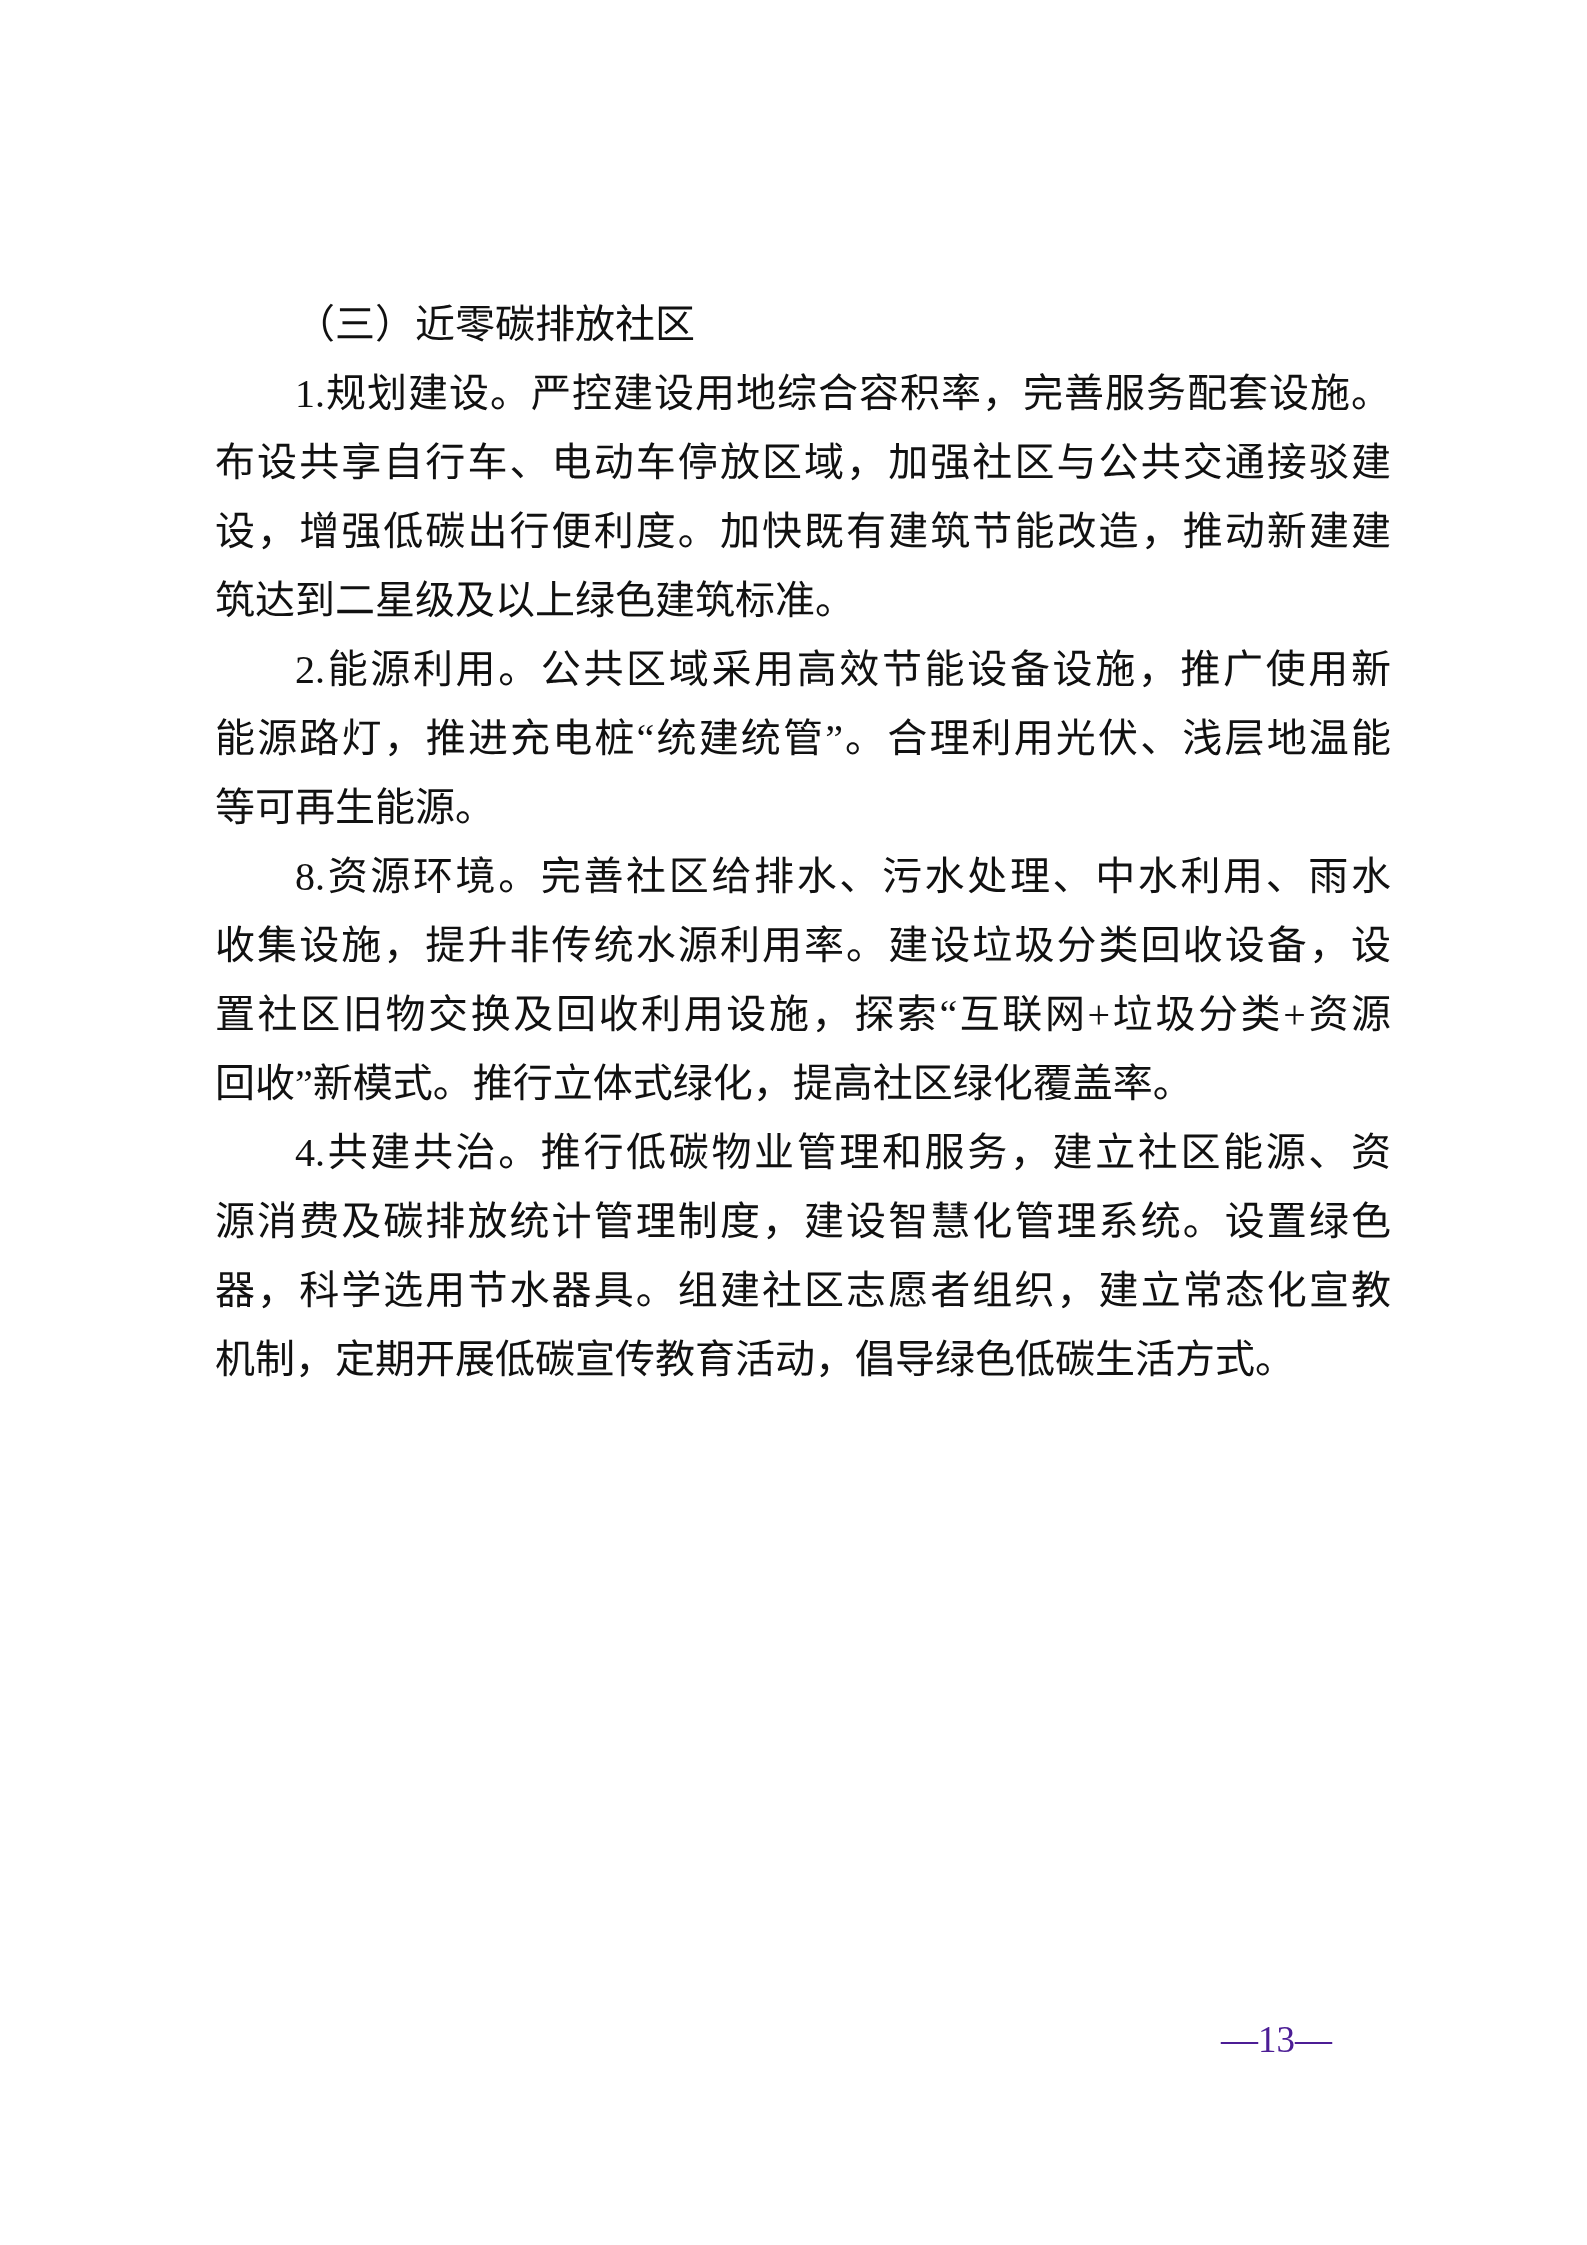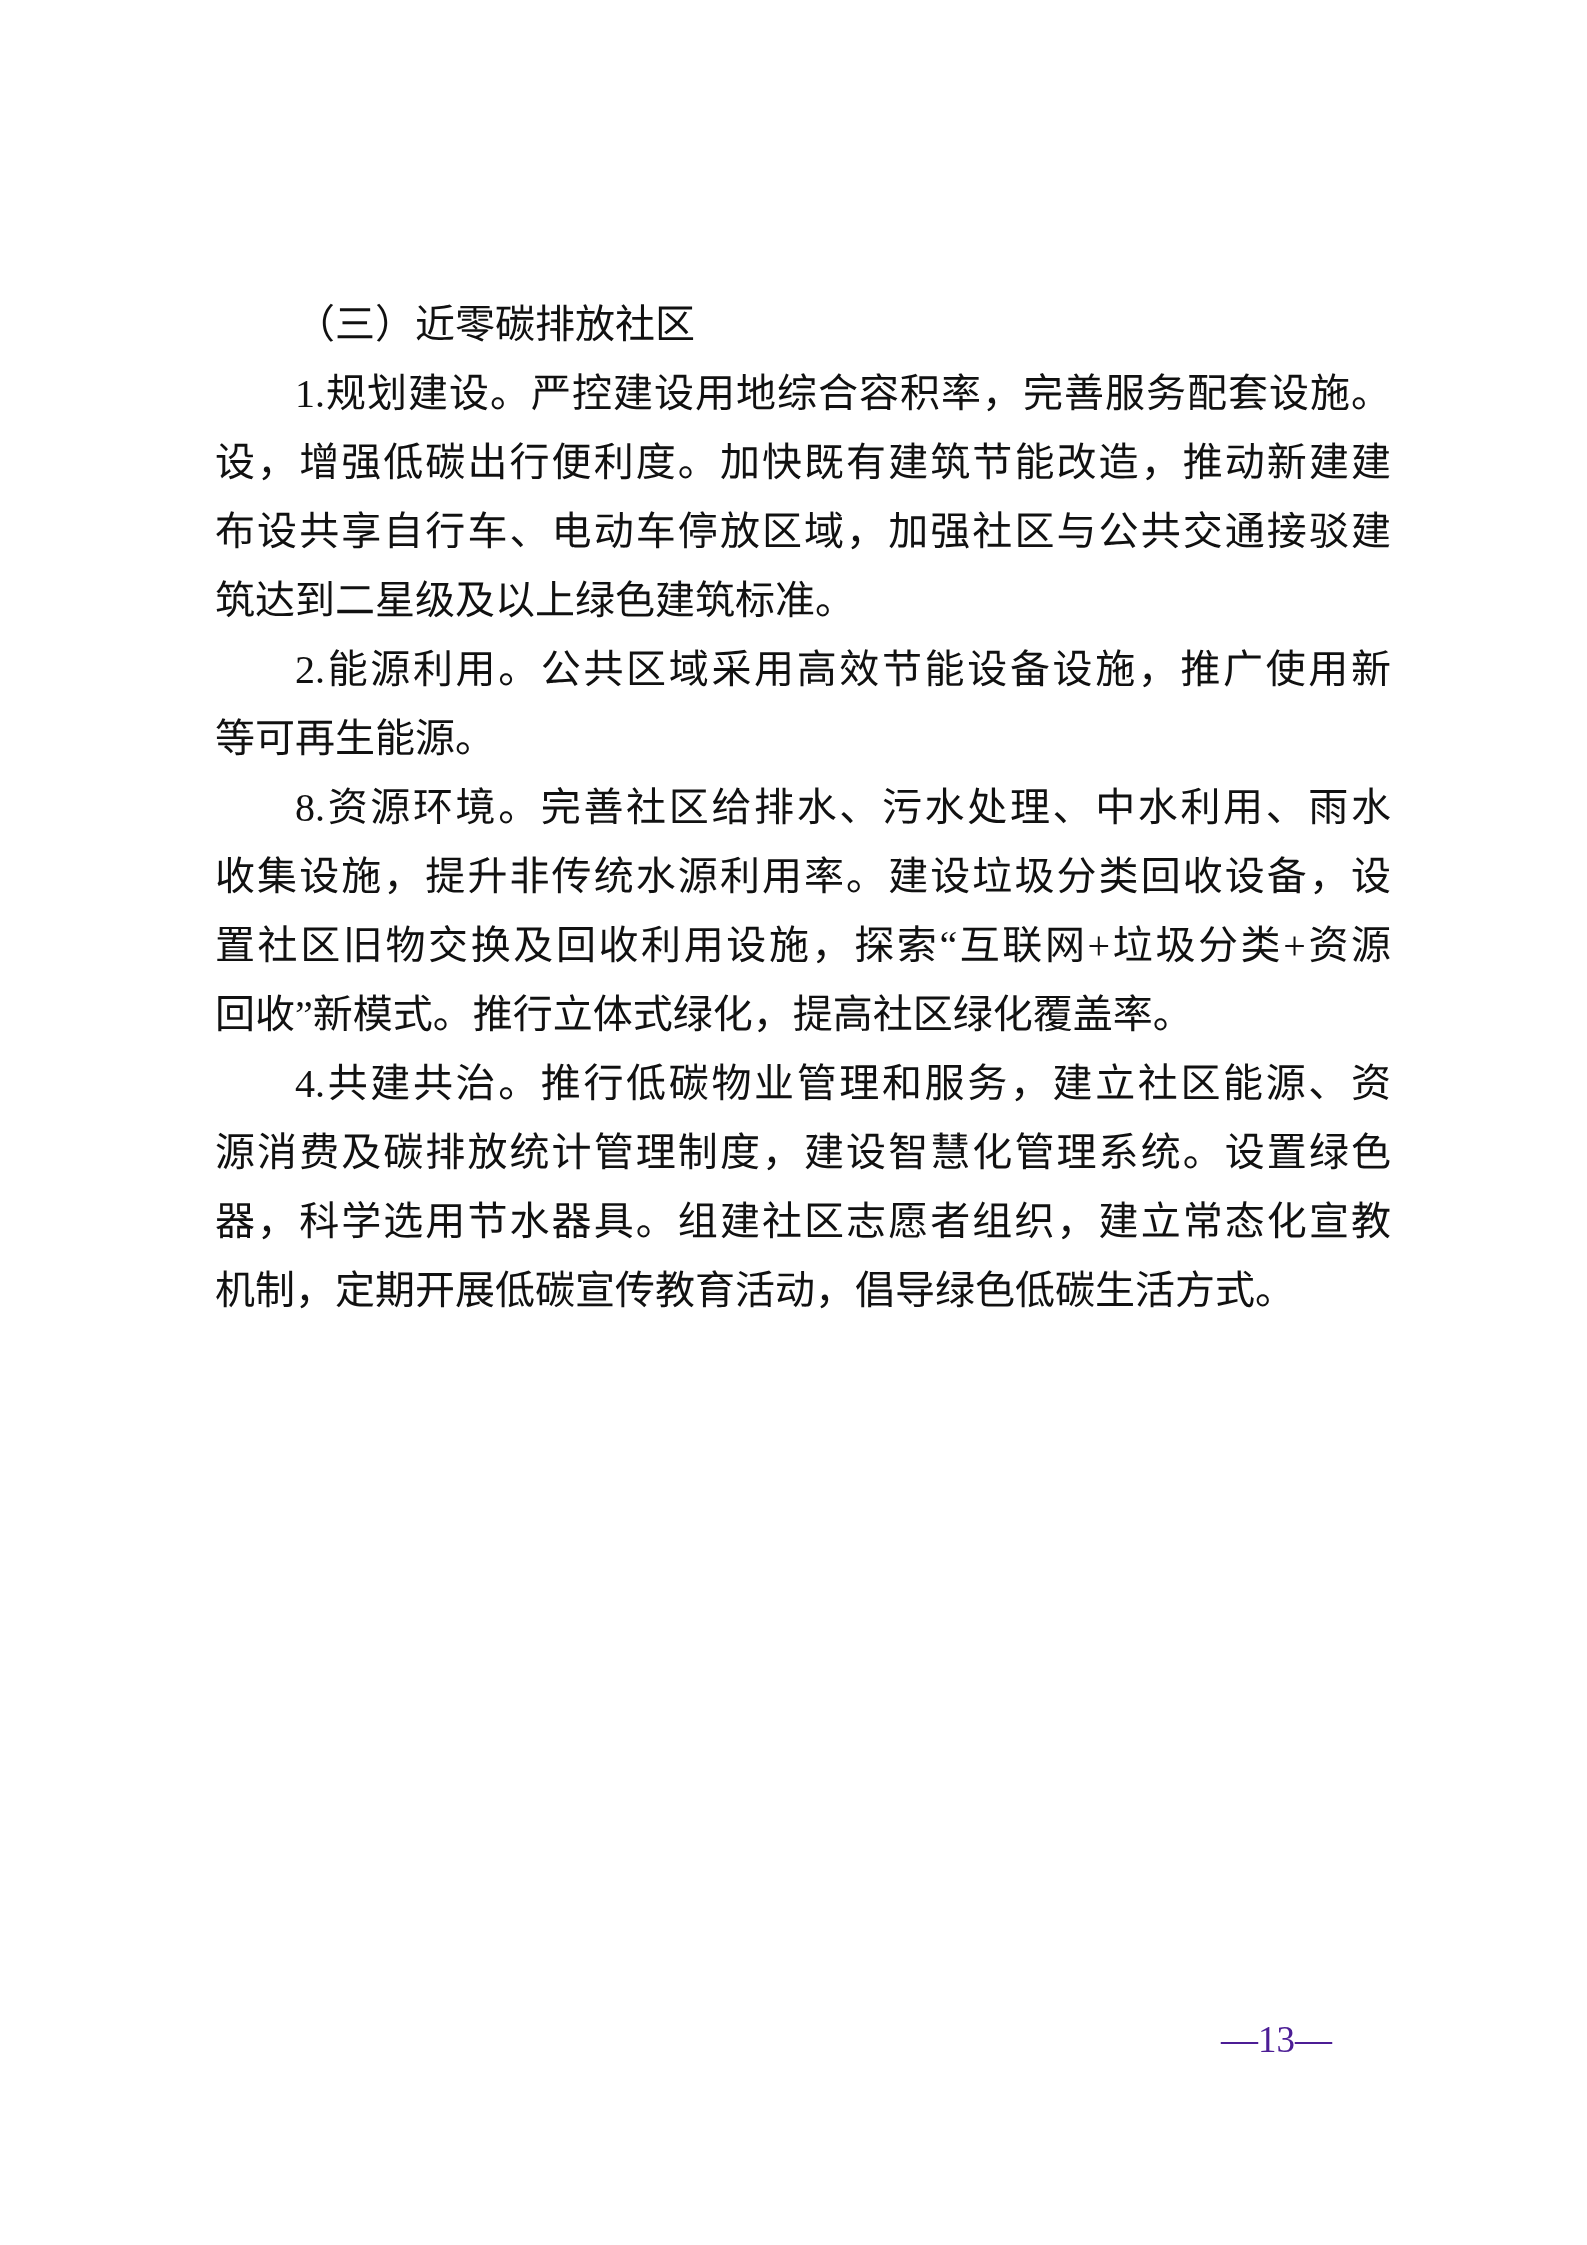--- a/index.html
+++ b/index.html
@@ -56,27 +56,28 @@
 <body>
 
 <div class="page">
 
   <div class="content">
 
     <div class="line indent plain">（三）近零碳排放社区</div>
 
     <p>
       <span class="line indent">1.规划建设。严控建设用地综合容积率，完善服务配套设施。</span>
+      <span class="line">布设共享自行车、电动车停放区域，加强社区与公共交通接驳建</span>
       <span class="line">设，增强低碳出行便利度。加快既有建筑节能改造，推动新建建</span>
-      <span class="line">布设共享自行车、电动车停放区域，加强社区与公共交通接驳建</span>
       <span class="line plain">筑达到二星级及以上绿色建筑标准。</span>
     </p>
 
     <p>
       <span class="line indent">2.能源利用。公共区域采用高效节能设备设施，推广使用新</span>
+      <span class="line">能源路灯，推进充电桩“统建统管”。合理利用光伏、浅层地温能</span>
       <span class="line plain">等可再生能源。</span>
     </p>
 
     <p>
       <span class="line indent">8.资源环境。完善社区给排水、污水处理、中水利用、雨水</span>
       <span class="line">收集设施，提升非传统水源利用率。建设垃圾分类回收设备，设</span>
       <span class="line">置社区旧物交换及回收利用设施，探索“互联网+垃圾分类+资源</span>
       <span class="line plain">回收”新模式。推行立体式绿化，提高社区绿化覆盖率。</span>
     </p>
 

